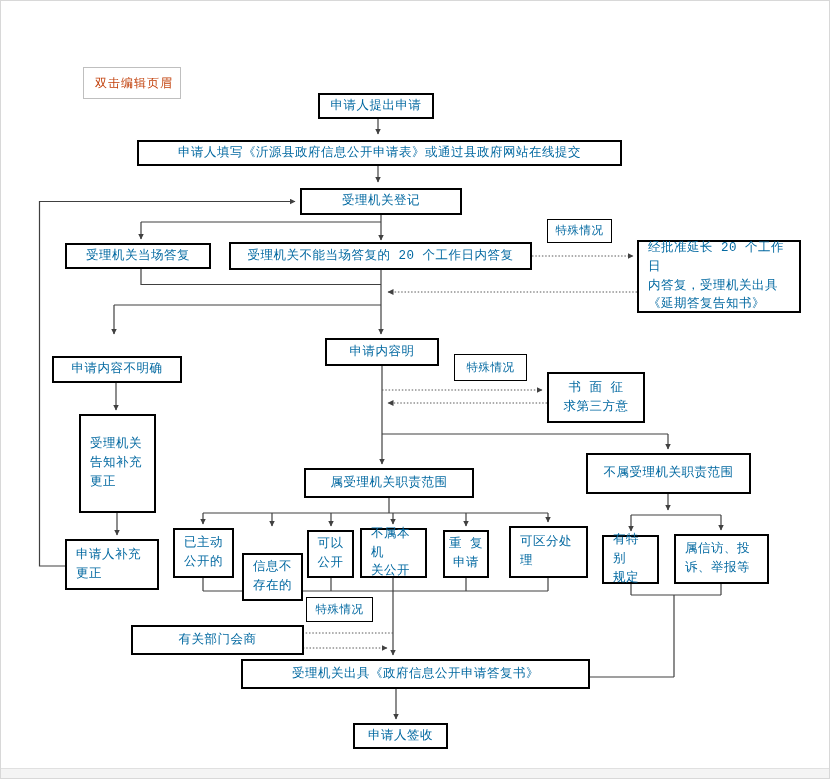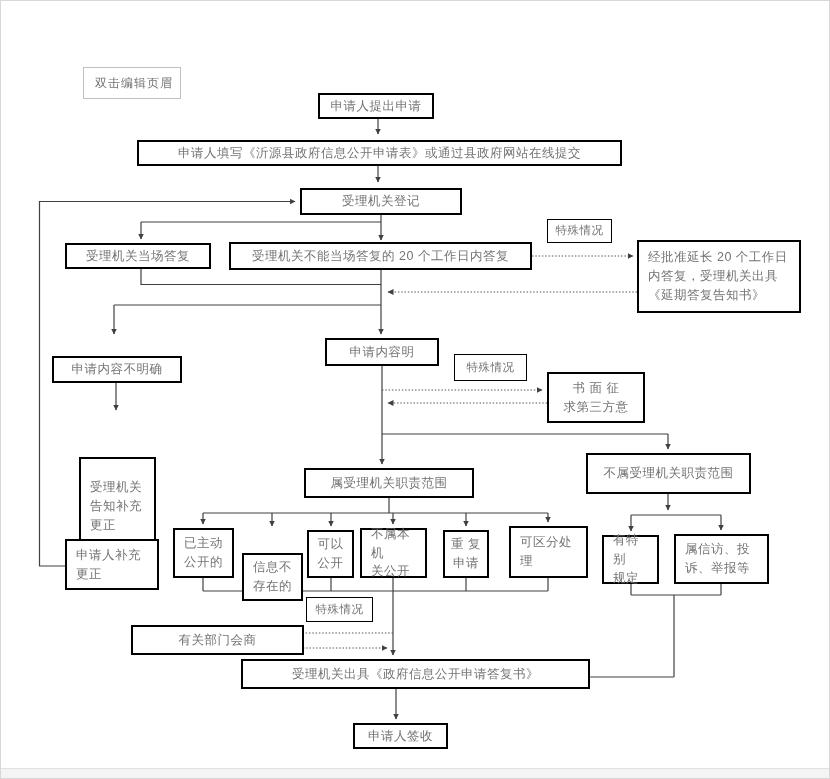--- a/index.html
+++ b/index.html
@@ -7,28 +7,28 @@
   #screen{
     position:relative;width:830px;height:779px;background:#ffffff;
     border:1px solid #d8d8d8;box-sizing:border-box;overflow:hidden;
     color:#141414;
   }
   #connectors{position:absolute;left:0;top:0;width:830px;height:779px;pointer-events:none;}
   .node{
     position:absolute;background:#ffffff;border:2px solid #000000;
     box-sizing:border-box;display:flex;align-items:center;justify-content:center;
     text-align:center;font-size:12.5px;line-height:1.5;padding:11px 4px;
-    white-space:pre-line;letter-spacing:0.5px;color:#737373;
+    white-space:pre-line;letter-spacing:0.5px;color:#0369a1;font-family:Liberation Mono, monospace;
   }
   .node.small{font-size:11.5px;border-width:1.5px;}
   .node.ml{justify-content:flex-start;text-align:left;padding-left:9px;padding-right:6px;}
   .hint{
     position:absolute;background:#ffffff;border:1px solid #bfbfbf;
     box-sizing:border-box;display:flex;align-items:center;
-    font-size:12px;color:#737373;padding-left:11px;letter-spacing:1px;
+    font-size:12px;color:#c2410c;padding-left:11px;letter-spacing:1px;
   }
   .window-edge{
     position:absolute;left:0;right:0;bottom:0;height:9px;
     background:#f4f4f4;border-top:1px solid #e0e0e0;
   }
 </style>
 </head>
 <body>
 
 <div id="screen">
@@ -130,21 +130,21 @@
 
   <div class="node" style="left:51px;top:355px;width:130px;height:27px;">申请内容不明确</div>
 
   <div class="node" style="left:324px;top:337px;width:114px;height:28px;">申请内容明</div>
 
   <div class="node small" style="left:453px;top:353px;width:73px;height:27px;">特殊情况</div>
 
   <div class="node" style="left:546px;top:371px;width:98px;height:51px;">书 面 征
 求第三方意</div>
 
-  <div class="node ml" style="left:78px;top:413px;width:77px;height:99px;margin-top:43px;">受理机关
+  <div class="node ml" style="left:78px;top:413px;width:77px;height:99px;">受理机关
 告知补充
 更正</div>
 
   <div class="node" style="left:585px;top:452px;width:165px;height:41px;">不属受理机关职责范围</div>
 
   <div class="node" style="left:303px;top:467px;width:170px;height:30px;">属受理机关职责范围</div>
 
   <div class="node ml" style="left:64px;top:538px;width:94px;height:51px;">申请人补充
 更正</div>
 

